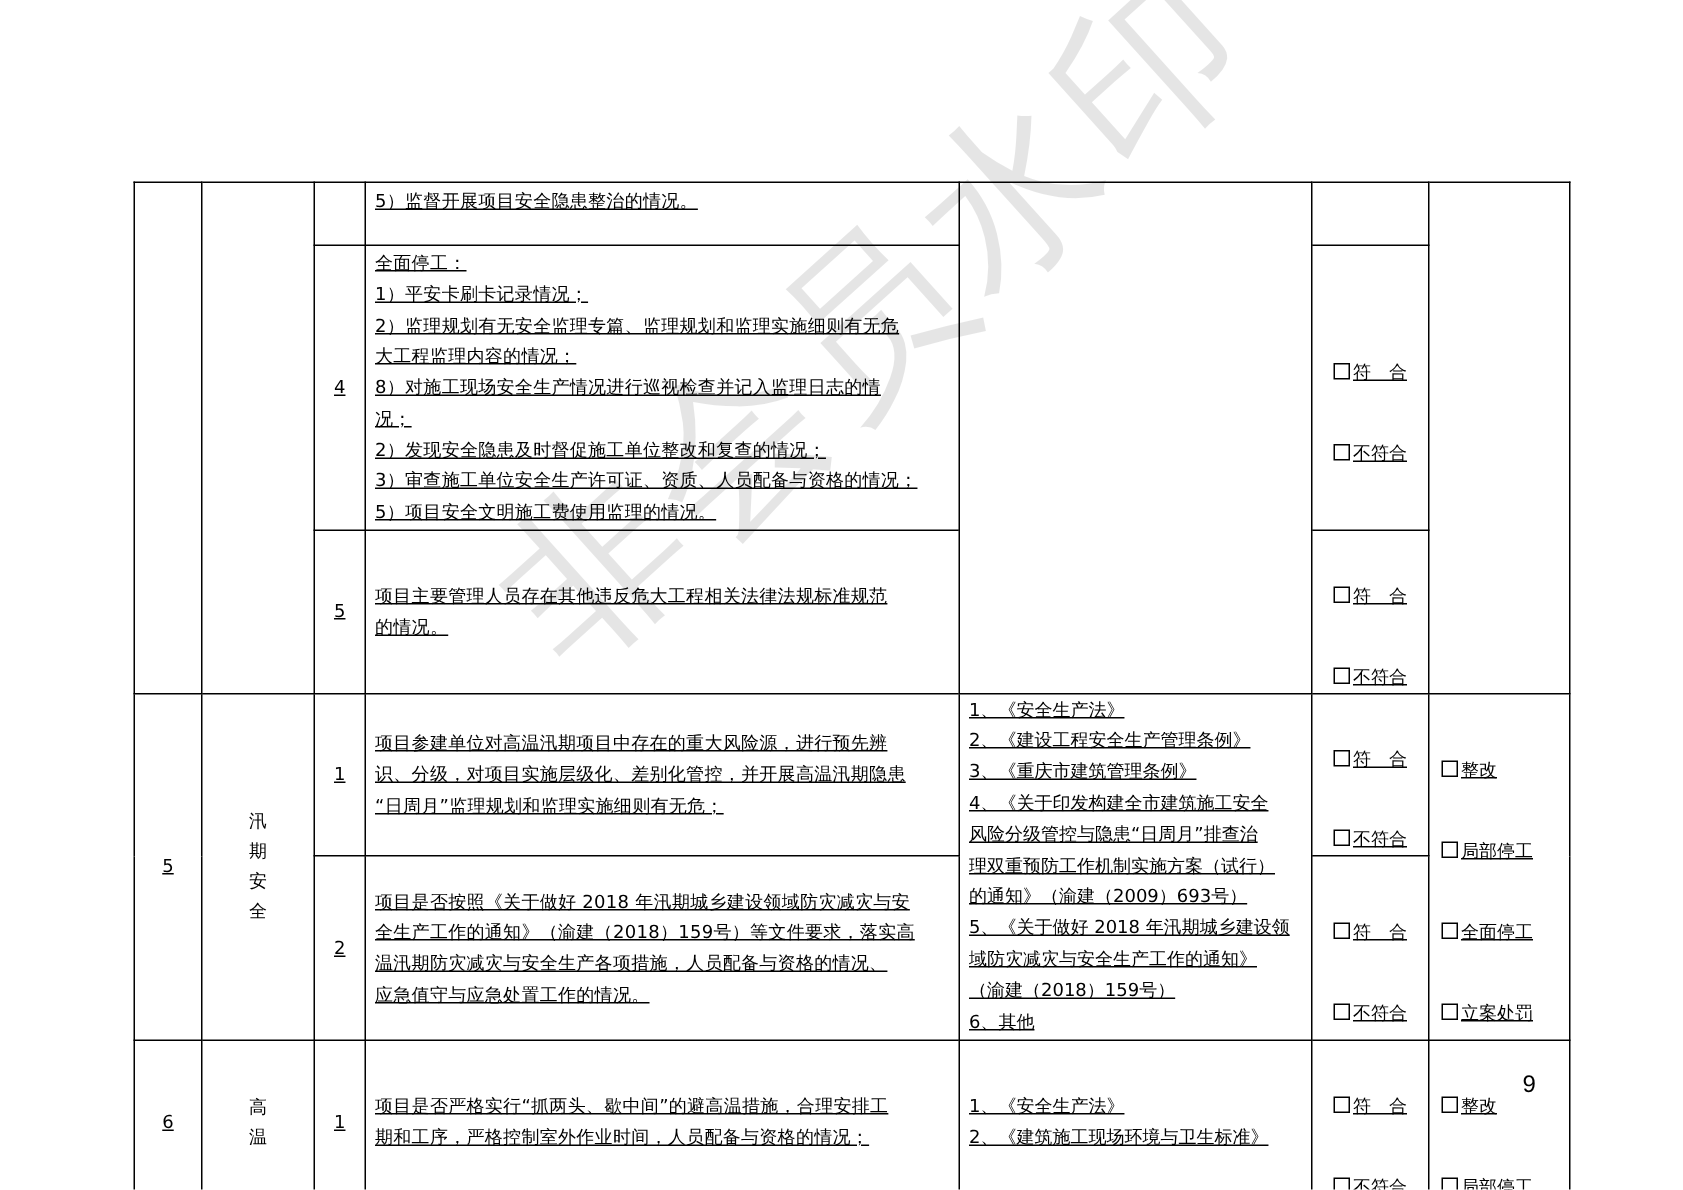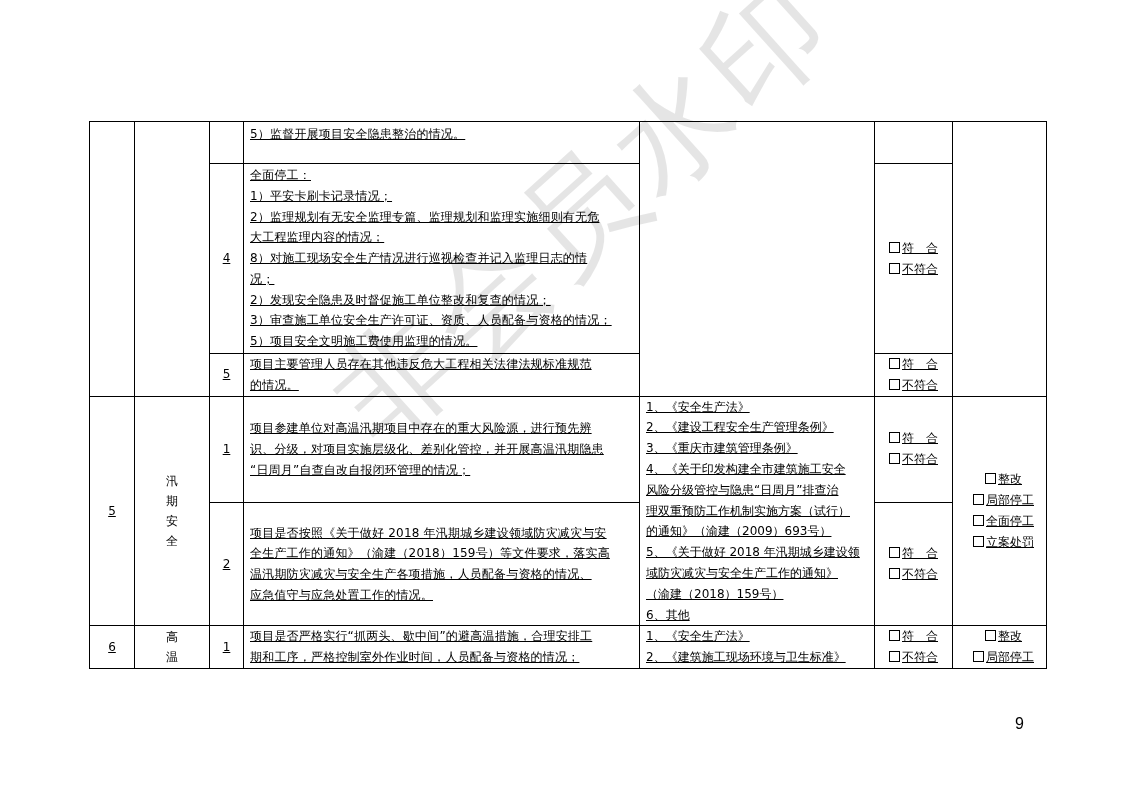--- a/index.html
+++ b/index.html
@@ -11,22 +11,22 @@
   .c-no { text-align: center; }
   .c-cat { text-align: center; }
   .vert { display: inline-block; line-height: 20px; }
   .vert span { display: block; }
   .c-sub { text-align: center; }
   .c-desc { padding: 0 6px !important; text-align: justify; letter-spacing: 0.2px; }
   .c-desc .line { display: block; white-space: nowrap; }
   .c-basis { padding: 0 6px !important; vertical-align: top !important; }
   .c-basis .line { display: block; white-space: nowrap; }
   .c-check { padding-left: 14px !important; }
-  .c-check .opt, .c-action .opt { display: block; white-space: nowrap; }
-  .c-action { padding-left: 8px !important; text-align: center; }
+  .c-check .opt, .c-action .opt { display: block; white-space: nowrap; margin-top: 33px; }
+  .c-action { padding-left: 8px !important; }
   .box { display: inline-block; width: 9px; height: 9px; border: 1.2px solid #000; margin-right: 2px; vertical-align: -1px; }
   .pad-top { vertical-align: top !important; padding-top: 2px !important; }
   .page-number { position: absolute; left: 1015px; top: 715px; font-size: 16px; font-family: "Liberation Sans", sans-serif; }
   .watermark { position: absolute; left: 300px; top: 360px; transform: rotate(-42deg); transform-origin: left top;
                font-size: 118px; color: rgba(0,0,0,0.10); white-space: nowrap; pointer-events: none; letter-spacing: 6px;
                font-family: "DejaVu Sans", sans-serif; }
 </style>
 </head>
 <body>
 
@@ -94,21 +94,21 @@
           <span>汛</span>
           <span>期</span>
           <span>安</span>
           <span>全</span>
         </span>
       </td>
       <td class="c-sub">1</td>
       <td class="c-desc">
         <span class="line">项目参建单位对高温汛期项目中存在的重大风险源，进行预先辨</span>
         <span class="line">识、分级，对项目实施层级化、差别化管控，并开展高温汛期隐患</span>
-        <span class="line">“日周月”自查自改自报闭环管理的情况；</span>
+        <span class="line">“日周月”监理规划和监理实施细则有无危；</span>
       </td>
       <td rowspan="2" class="c-basis">
         <span class="line">1、《安全生产法》</span>
         <span class="line">2、《建设工程安全生产管理条例》</span>
         <span class="line">3、《重庆市建筑管理条例》</span>
         <span class="line">4、《关于印发构建全市建筑施工安全</span>
         <span class="line">风险分级管控与隐患“日周月”排查治</span>
         <span class="line">理双重预防工作机制实施方案（试行）</span>
         <span class="line">的通知》（渝建（2009）693号）</span>
         <span class="line">5、《关于做好 2018 年汛期城乡建设领</span>

